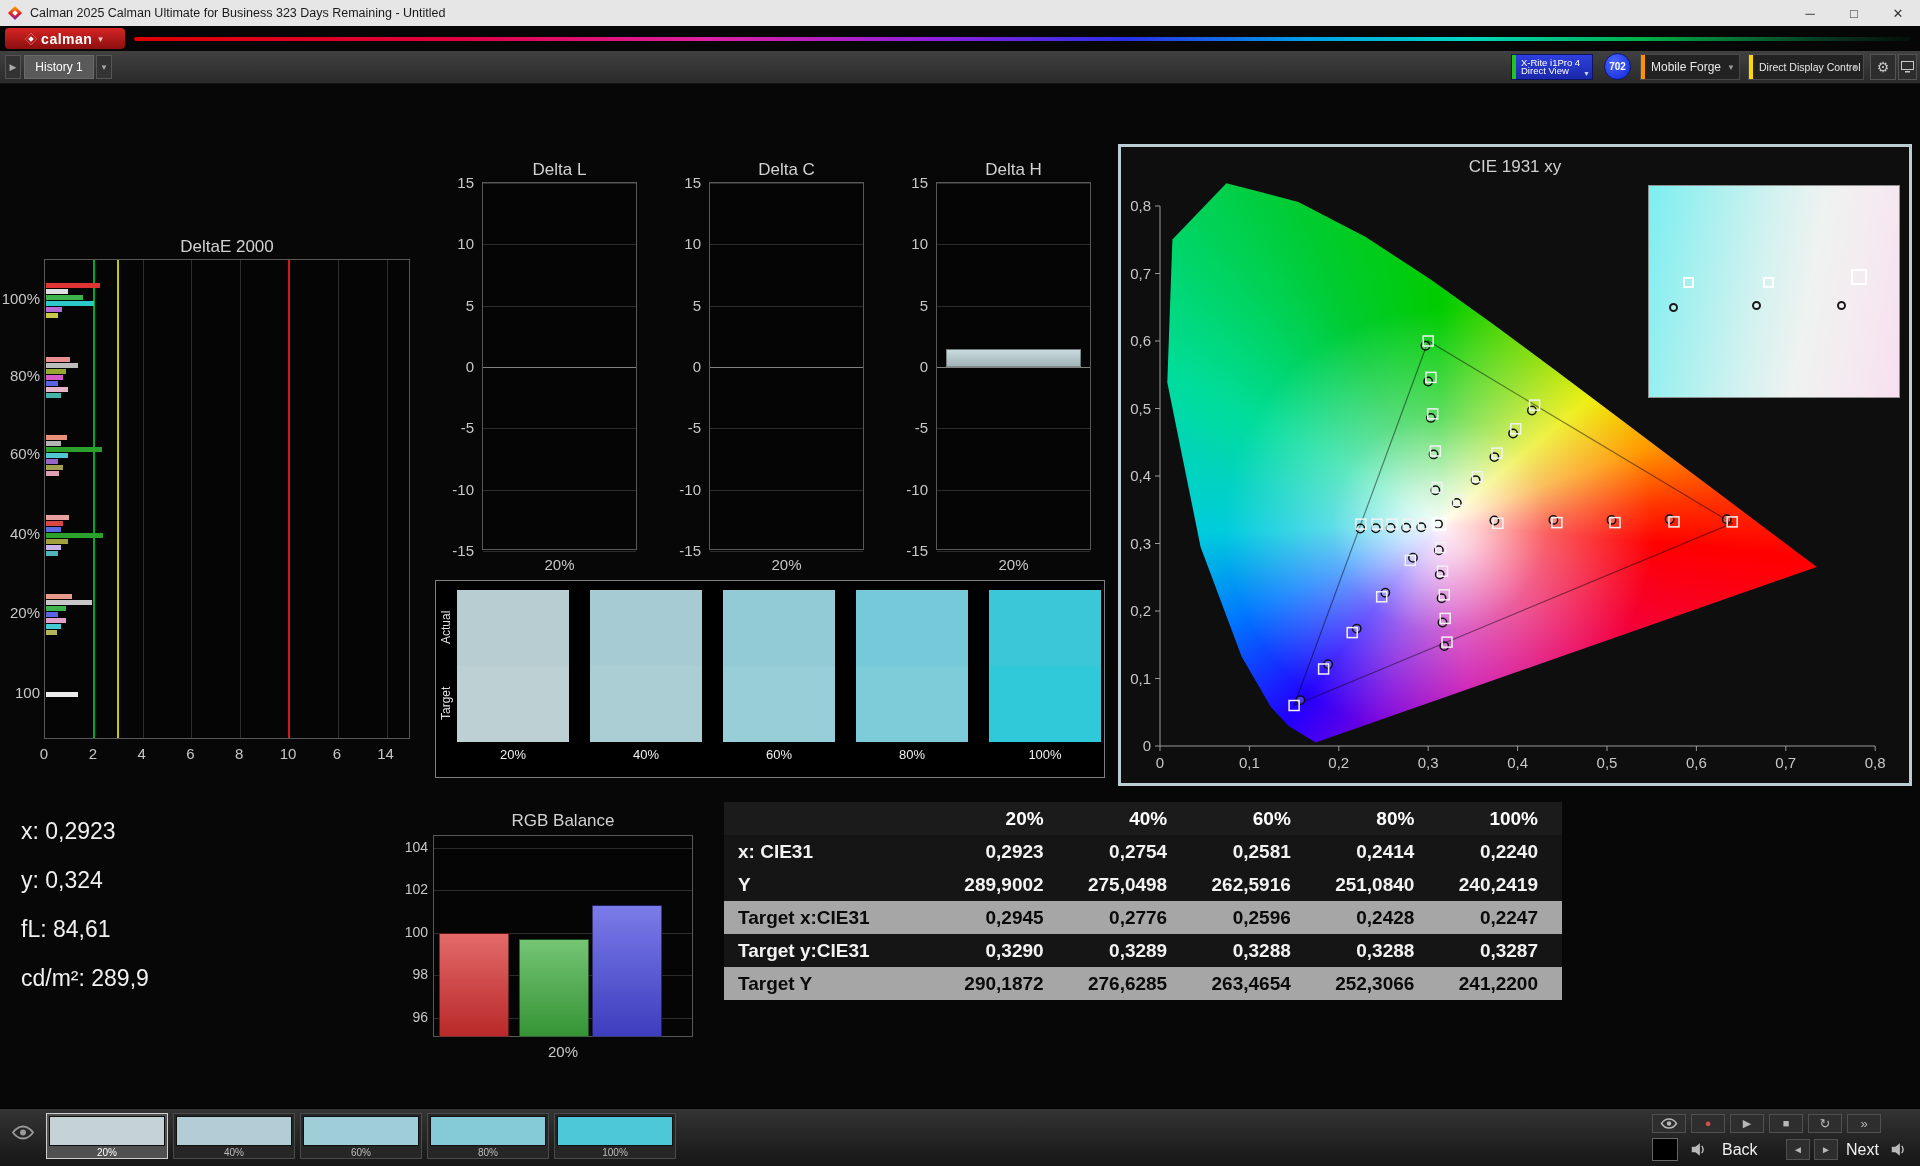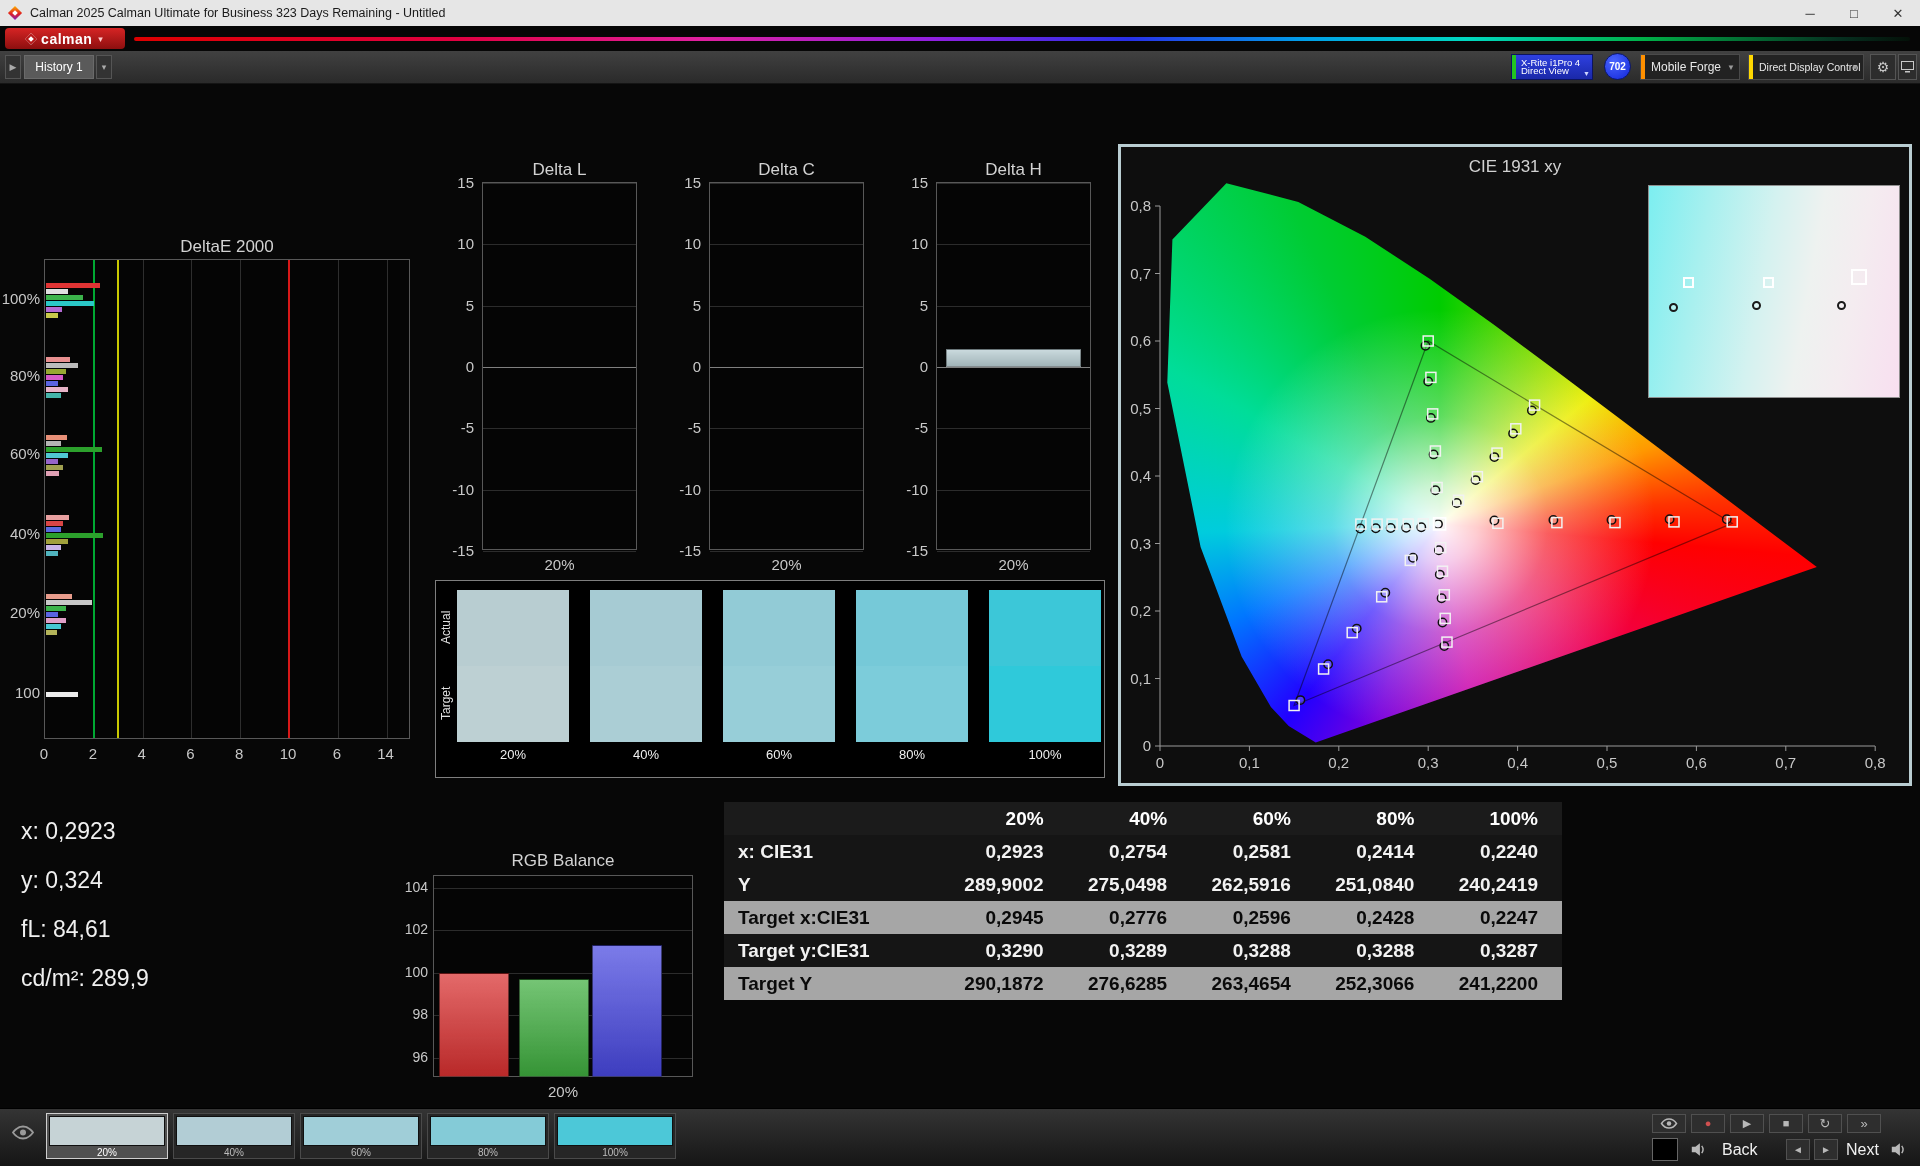--- a/index.html
+++ b/index.html
@@ -96,21 +96,21 @@
              border:2px solid #1a1a1a;background:rgba(255,255,255,.25);box-sizing:border-box;}
   .inset-sq{position:absolute;width:11px;height:11px;margin:-6px 0 0 -6px;border:2px solid #fff;box-sizing:border-box;}
   .inset-sq.big{width:16px;height:16px;margin:-8px 0 0 -8px;}
 
   
   #current-reading{position:absolute;left:21px;top:818px;width:370px;color:#f0f0f0;}
   .cr-title{font-size:28px;margin:0 0 24px 0;font-weight:400;}
   .cr-line{font-size:23px;margin:0 0 22px 0;font-weight:400;}
 
   
-  #rgb-chart{left:400px;top:805px;width:305px;height:262px;margin-top:40px;}
+  #rgb-chart{left:400px;top:805px;width:305px;height:262px;}
   .rgb-ylab{position:absolute;left:0;width:28px;text-align:right;font-size:14px;color:#c8c8c8;}
   .rgb-bar{position:absolute;box-sizing:border-box;border:1px solid rgba(0,0,0,.5);
            background-image:linear-gradient(rgba(255,255,255,.28),rgba(0,0,0,.15));}
 
   
   #data-table{position:absolute;left:724px;top:802px;width:838px;border-collapse:collapse;table-layout:fixed;
               font-size:19px;font-weight:bold;}
   #data-table th,#data-table td{height:33px;padding:0 24px 0 0;text-align:right;overflow:hidden;white-space:nowrap;}
   #data-table th:first-child,#data-table td:first-child{width:206px;text-align:left;padding:0 0 0 14px;}
   #data-table th{background:#1b1b1b;color:#fff;}

